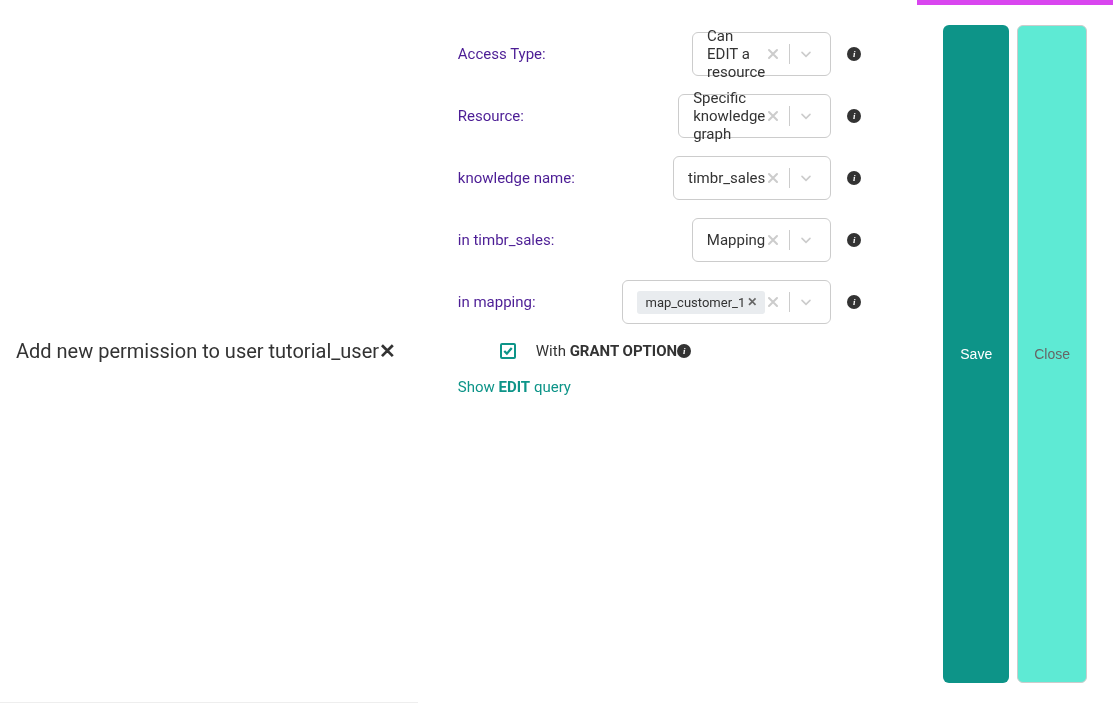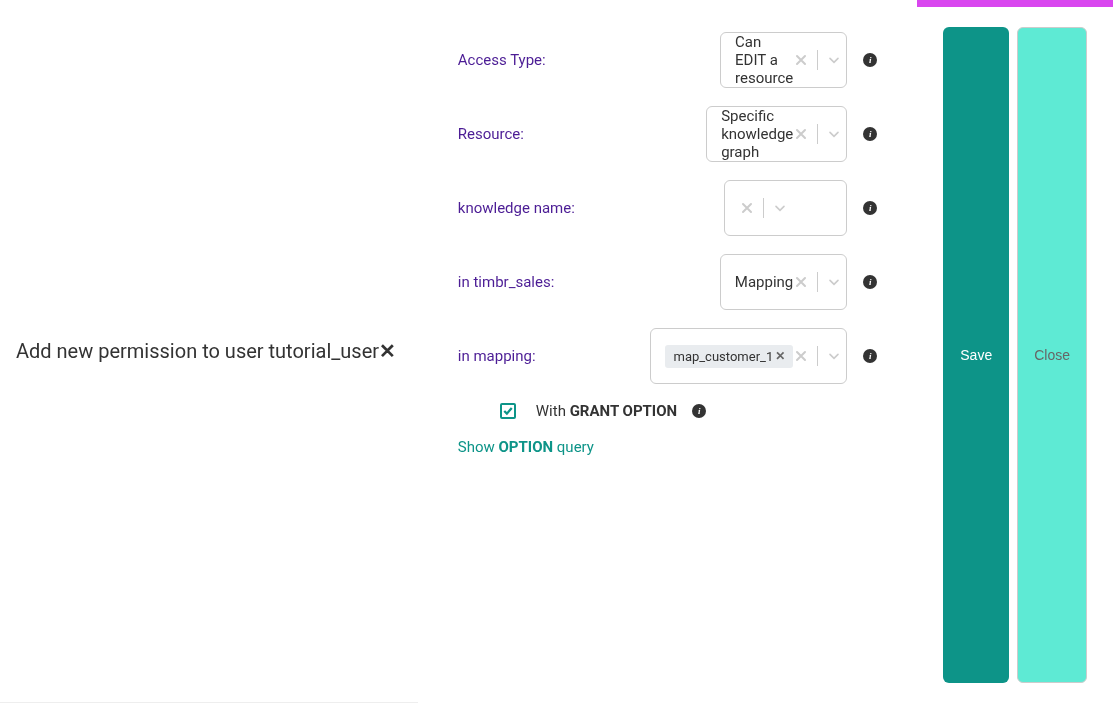--- a/index.html
+++ b/index.html
@@ -51,22 +51,22 @@
     width: 250px;
     font-size: 15px;
     color: #4c1d95;
   }
   .select-wrap {
     flex: 1;
     display: flex;
     align-items: center;
     border: 1px solid #ccc;
     border-radius: 6px;
-    height: 56px;
-    padding: 0 4px 0 14px;
+    height: 44px;
+    padding: 0 16px 0 14px;
     background: #fff;
     position: relative;
   }
   .select-value {
     flex: 1;
     font-size: 15px;
     color: #333;
   }
   .tag {
     display: inline-flex;
@@ -147,36 +147,37 @@
     height: 12px;
     stroke: #0d9488;
     stroke-width: 3;
     fill: none;
   }
   .checkbox-label {
     font-size: 15px;
     color: #333;
     display: flex;
     align-items: center;
-    gap: 15px;
+    gap: 0;
   }
   .checkbox-label strong, .show-query strong {
     font-weight: 700;
   }
   .show-query {
     color: #0d9488;
     font-size: 15px;
     cursor: pointer;
   }
   .modal-footer {
-    border-top: 7px solid #d946ef;
+    border-top: 5px solid #d946ef;
     padding: 20px 26px;
     display: flex;
     justify-content: flex-end;
     gap: 8px;
+    margin-left: 16px;
   }
   .btn {
     padding: 8px 16px;
     border-radius: 6px;
     font-size: 14px;
     cursor: pointer;
     border: 1px solid transparent;
   }
   .btn-save {
     background: #0d9488;
@@ -245,20 +246,21 @@
               </svg>
           </span>
         </div>
       </div>
       <span class="info-icon row-info">i</span>
     </div>
 
     <div class="form-row">
       <div class="form-label">knowledge name:</div>
       <div class="select-wrap">
+        <div class="select-value">timbr_sales</div>
         <div class="select-controls">
           <span class="select-clear">
             <svg viewBox="0 0 20 20">
                 <path d="M5 5 L15 15 M15 5 L5 15" stroke="currentColor" stroke-width="2.5" stroke-linecap="round"></path>
               </svg>
           </span>
           <span class="select-sep"></span>
           <span class="select-chevron">
             <svg viewBox="0 0 20 20">
                 <path d="M5 8 L10 13 L15 8" stroke="currentColor" stroke-width="2" fill="none" stroke-linecap="round"></path>
@@ -324,21 +326,21 @@
       </div>
       <div class="checkbox-label">
         <span>
           <span>With </span><strong>GRANT OPTION</strong>
         </span>
         <span class="info-icon">i</span>
       </div>
     </div>
 
     <div class="show-query">
-      <span>Show </span><strong>OPTION</strong><span> query</span>
+      <span>Show </span><strong>EDIT</strong><span> query</span>
     </div>
 
   </div>
 
   <div class="modal-footer">
     <button class="btn btn-save">Save</button>
     <button class="btn btn-close">Close</button>
   </div>
 
 </div>

